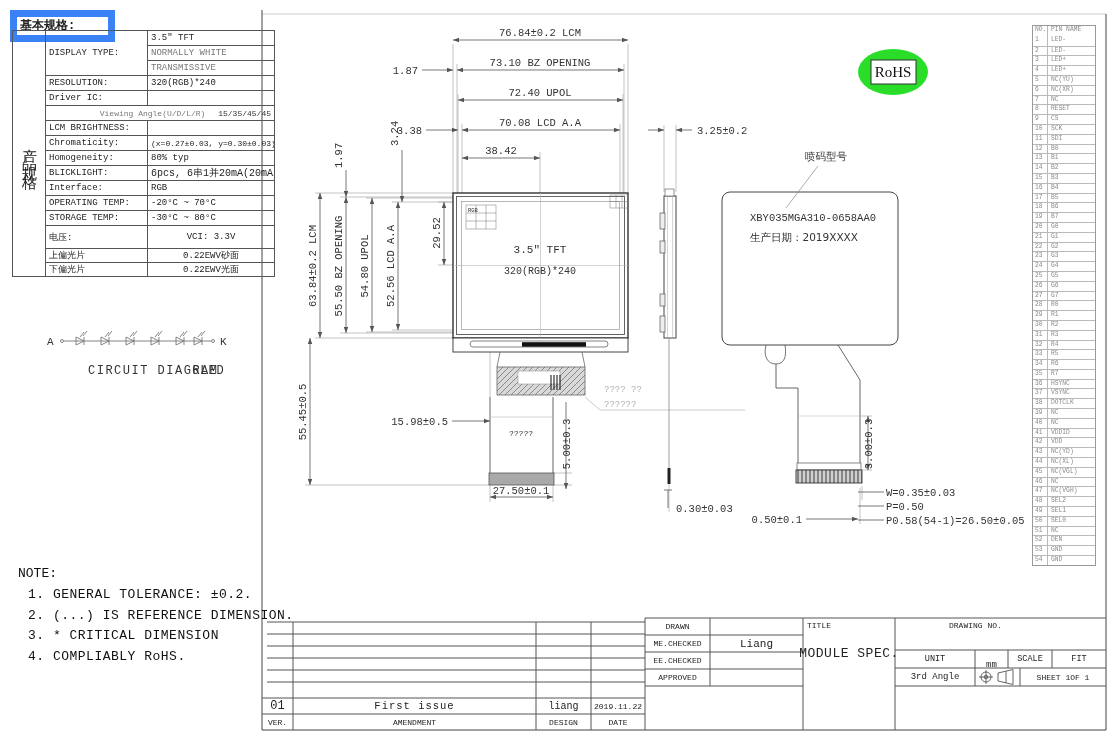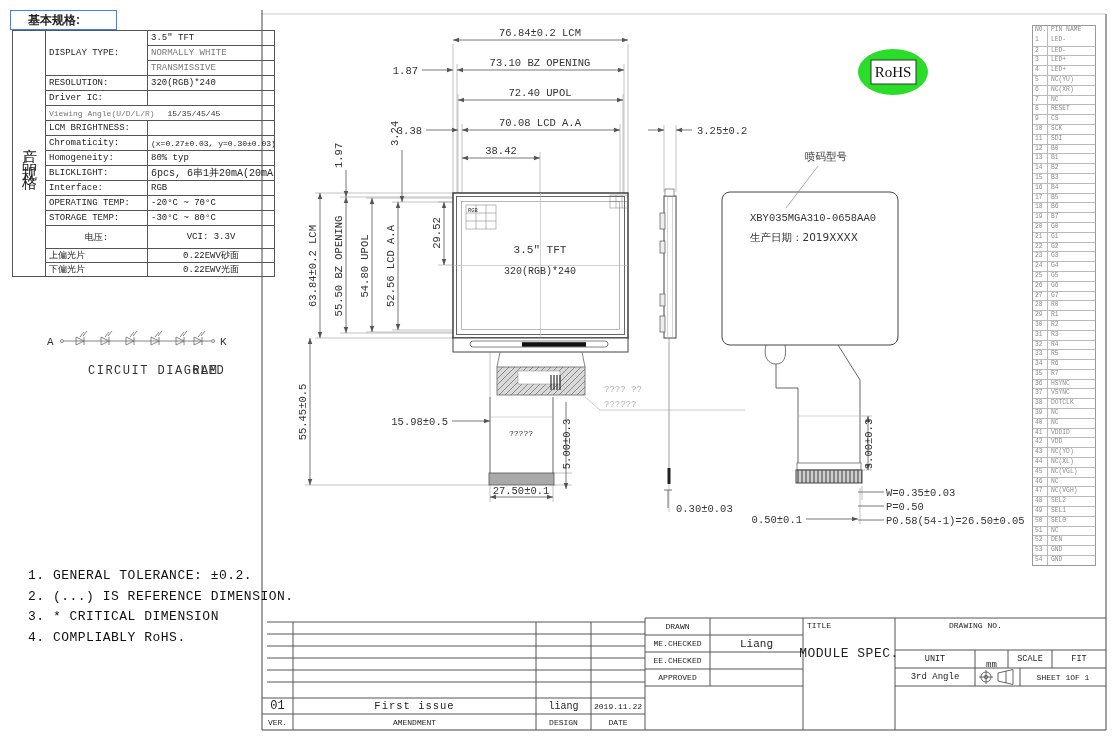--- a/index.html
+++ b/index.html
@@ -1,28 +1,28 @@
 <!DOCTYPE html>
 <html><head>
 <meta charset="utf-8">
 <style>
   html,body{margin:0;padding:0;background:#fff;}
   #sheet{position:relative;width:1120px;height:744px;background:#fff;overflow:hidden;
          font-family:"Liberation Mono","DejaVu Sans Mono",monospace;color:#222;}
   .abs{position:absolute;}
   
-  #spec-header{position:absolute;left:10px;top:10px;width:88px;height:18px;border:1px solid #3b82f6;
-    font-size:12px;font-weight:600;line-height:18px;padding-left:17px;font-family:Liberation Sans, sans-serif;}
+  #spec-header{position:absolute;left:10px;top:10px;width:88px;height:18px;border:7px solid #3b82f6;
+    font-size:12px;font-weight:600;line-height:18px;padding-left:3px;font-family:Liberation Mono, monospace;}
   table.spec{position:absolute;left:12px;top:30px;width:251px;border-collapse:collapse;table-layout:fixed;}
   table.spec td{border:1px solid #555;font-size:9px;height:14px;padding:0 3px;white-space:nowrap;overflow:hidden;}
   table.spec td.side{width:26px;}
   table.spec td.lb{width:95px;margin-left:28px;}
   table.spec td.val{width:120px;}
   table.spec td.dim{color:#777;}
-  table.spec td.tall{height:22px;text-align:center;}
+  table.spec td.tall{height:22px;}
   table.spec td.ctr{text-align:center;}
   .vtext{writing-mode:vertical-lr;text-orientation:upright;font-size:15px;letter-spacing:9px;
          margin:0 auto;font-family:"DejaVu Sans",sans-serif;}
   
   #notes{position:absolute;left:18px;top:566px;font-size:13px;color:#111;}
   #notes .note-title{margin-bottom:4px;}
   #notes .note-item{padding-left:10px;line-height:20.5px;letter-spacing:0.5px;}
   
   #pin-table{position:absolute;left:1032px;top:25px;width:64px;border:1px solid #999;box-sizing:border-box;}
   .pin-row{display:flex;height:9.8px;box-sizing:border-box;border-top:1px solid #b9b9b9;
@@ -284,21 +284,21 @@
         </tr>
     <tr>
           <td class="lb">RESOLUTION:</td>
         <td class="val">320(RGB)*240</td>
         </tr>
     <tr>
           <td class="lb">Driver IC:</td>
         <td class="val"></td>
         </tr>
     <tr>
-          <td colspan="2" class="dim" style="font-size:8px;">
+          <td colspan="2" class="dim" style="font-size:8px;text-align:right;">
         <span>Viewing Angle(U/D/L/R)</span>
         <span style="margin-left:8px;color:#333;">15/35/45/45</span></td>
         </tr>
     <tr>
           <td class="lb">LCM BRIGHTNESS:</td>
         <td class="val"></td>
         </tr>
     <tr>
           <td class="lb">Chromaticity:</td>
         <td class="val" style="font-size:8px;margin-left:10px;">(x=0.27±0.03, y=0.30±0.03)</td>
@@ -332,20 +332,21 @@
         <td class="val ctr" style="height:13px;">0.22EWV砂面</td>
         </tr>
     <tr>
           <td class="lb" style="height:13px;">下偏光片</td>
         <td class="val ctr" style="height:13px;">0.22EWV光面</td>
         </tr>
   </tbody>
     </table>
 
   <div id="notes">
+    <div class="note-title">NOTE:</div>
     <div>
         <div class="note-item">1. GENERAL TOLERANCE: ±0.2.</div>
         <div class="note-item">2. (...) IS REFERENCE DIMENSION.</div>
         <div class="note-item">3. * CRITICAL DIMENSION</div>
         <div class="note-item">4. COMPLIABLY RoHS.</div>
       </div>
   </div>
 
   <div id="pin-table">
     <div class="pin-row">

